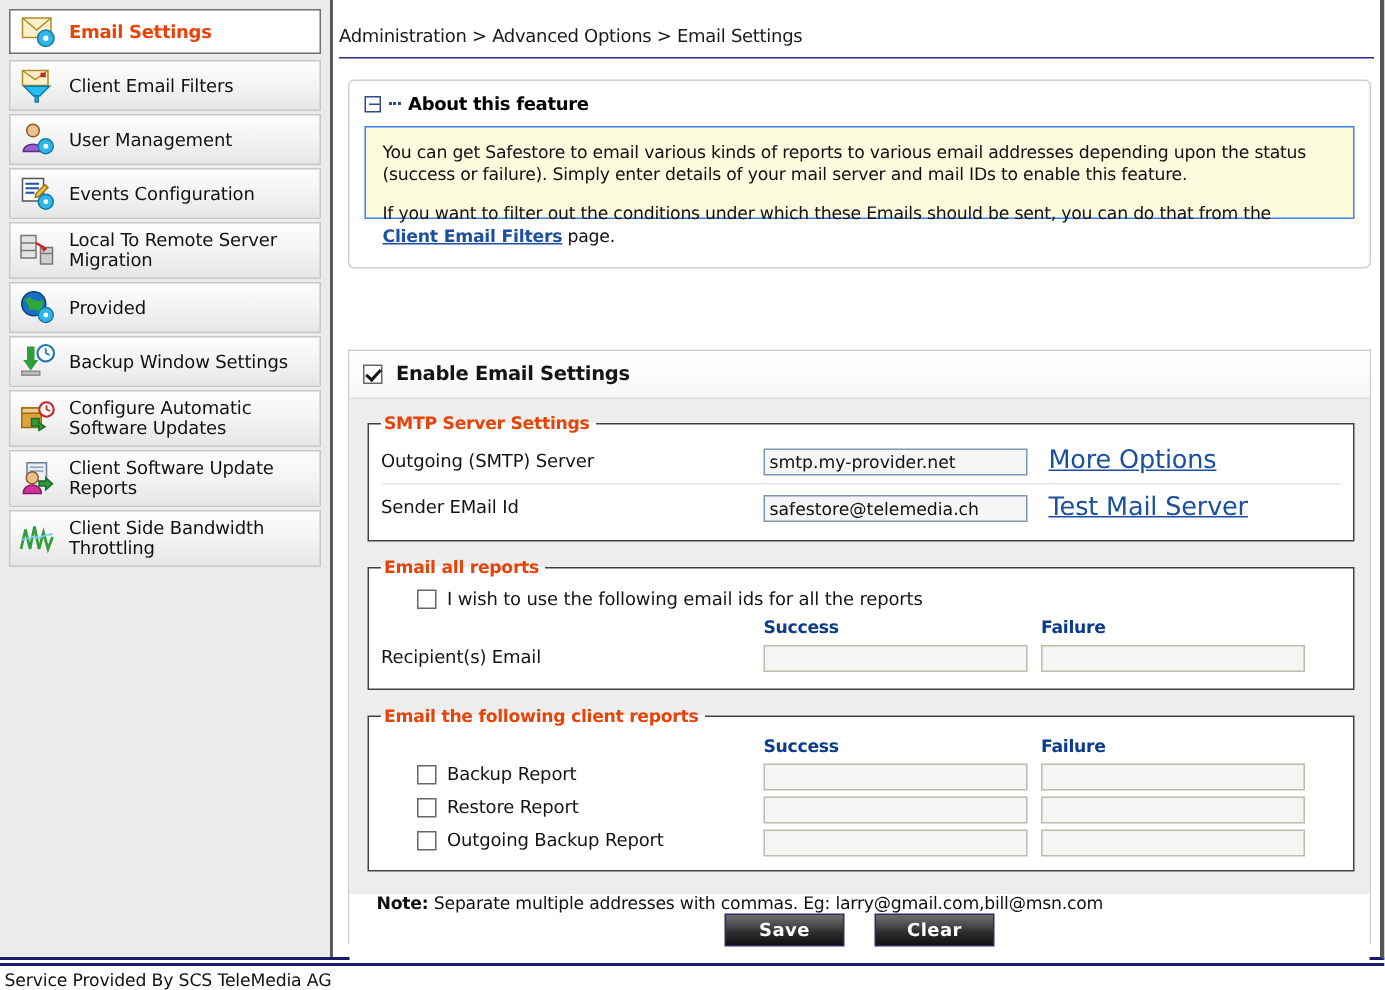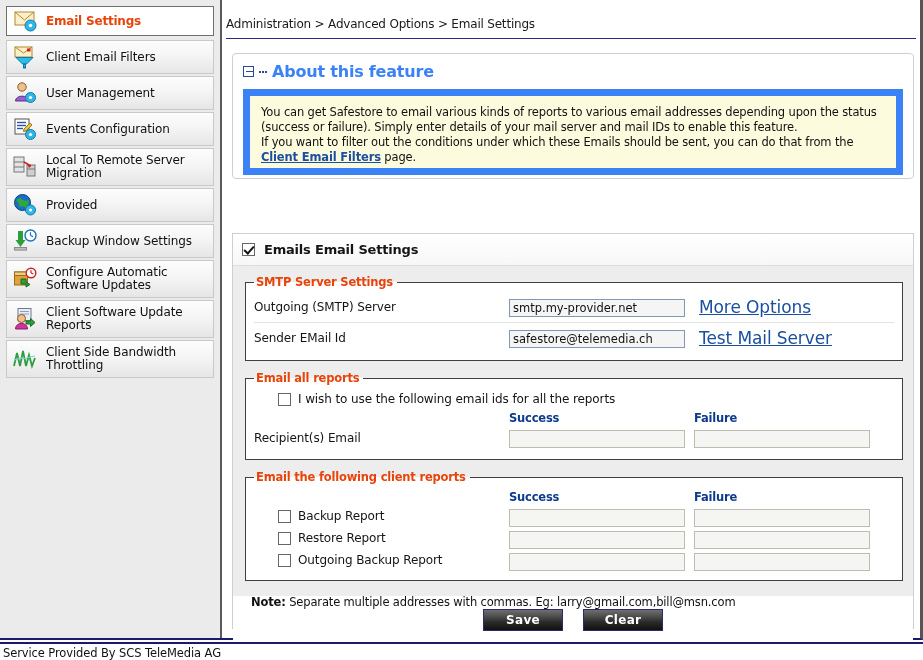--- a/index.html
+++ b/index.html
@@ -133,40 +133,40 @@
     left: 2px; top: 4px;
     width: 7px; height: 1px;
     background: #2a4b8d;
   }
   .dots {
     width: 8px; height: 2px;
     border-top: 2px dotted #2a4b8d;
     flex: 0 0 8px;
   }
   .about-title {
-    color: #3b82f6;
+    color: #000000;
     font-weight: bold;
-    font-size: 16px;
+    font-size: 12px;
     letter-spacing: -0.2px;
   }
   .about-body {
     margin: 8px 10px 0 10px;
     background: #fdfbdd;
-    border: 7px solid #3b82f6;
+    border: 1px solid #3b82f6;
     padding: 9px 18px 11px 11px;
-    height: 86px;
+    height: 62px;
   }
   .about-body p {
     margin: 0;
     font-size: 11.5px;
     color: #111111;
     line-height: 15px;
     letter-spacing: -0.15px;
   }
-  .about-body p + p { }
+  .about-body p + p { margin-top: 11px; }
   .about-body a {
     color: #1b4fa0;
     text-decoration: underline;
     font-weight: bold;
   }
 
   
   .form-panel {
     position: absolute;
     left: 8px; top: 233px;
@@ -482,21 +482,21 @@
         <div class="about-body">
           <p>You can get Safestore to email various kinds of reports to various email addresses depending upon the status (success or failure). Simply enter details of your mail server and mail IDs to enable this feature.</p>
           <p><span>If you want to filter out the conditions under which these Emails should be sent, you can do that from the </span><a href="#">Client Email Filters</a><span> page.</span></p>
         </div>
       </div>
 
       <div class="form-panel">
 
         <div class="enable-bar">
           <span class="cbx checked"></span>
-          <span class="lbl">Emails Email Settings</span>
+          <span class="lbl">Enable Email Settings</span>
         </div>
 
         <div class="inner">
 
           <fieldset class="box">
             <legend>SMTP Server Settings</legend>
             <table class="frm">
               <tbody>
                   <tr>
                 <td class="fld-label" style="width:255px;height:29px;">Outgoing (SMTP) Server</td>

